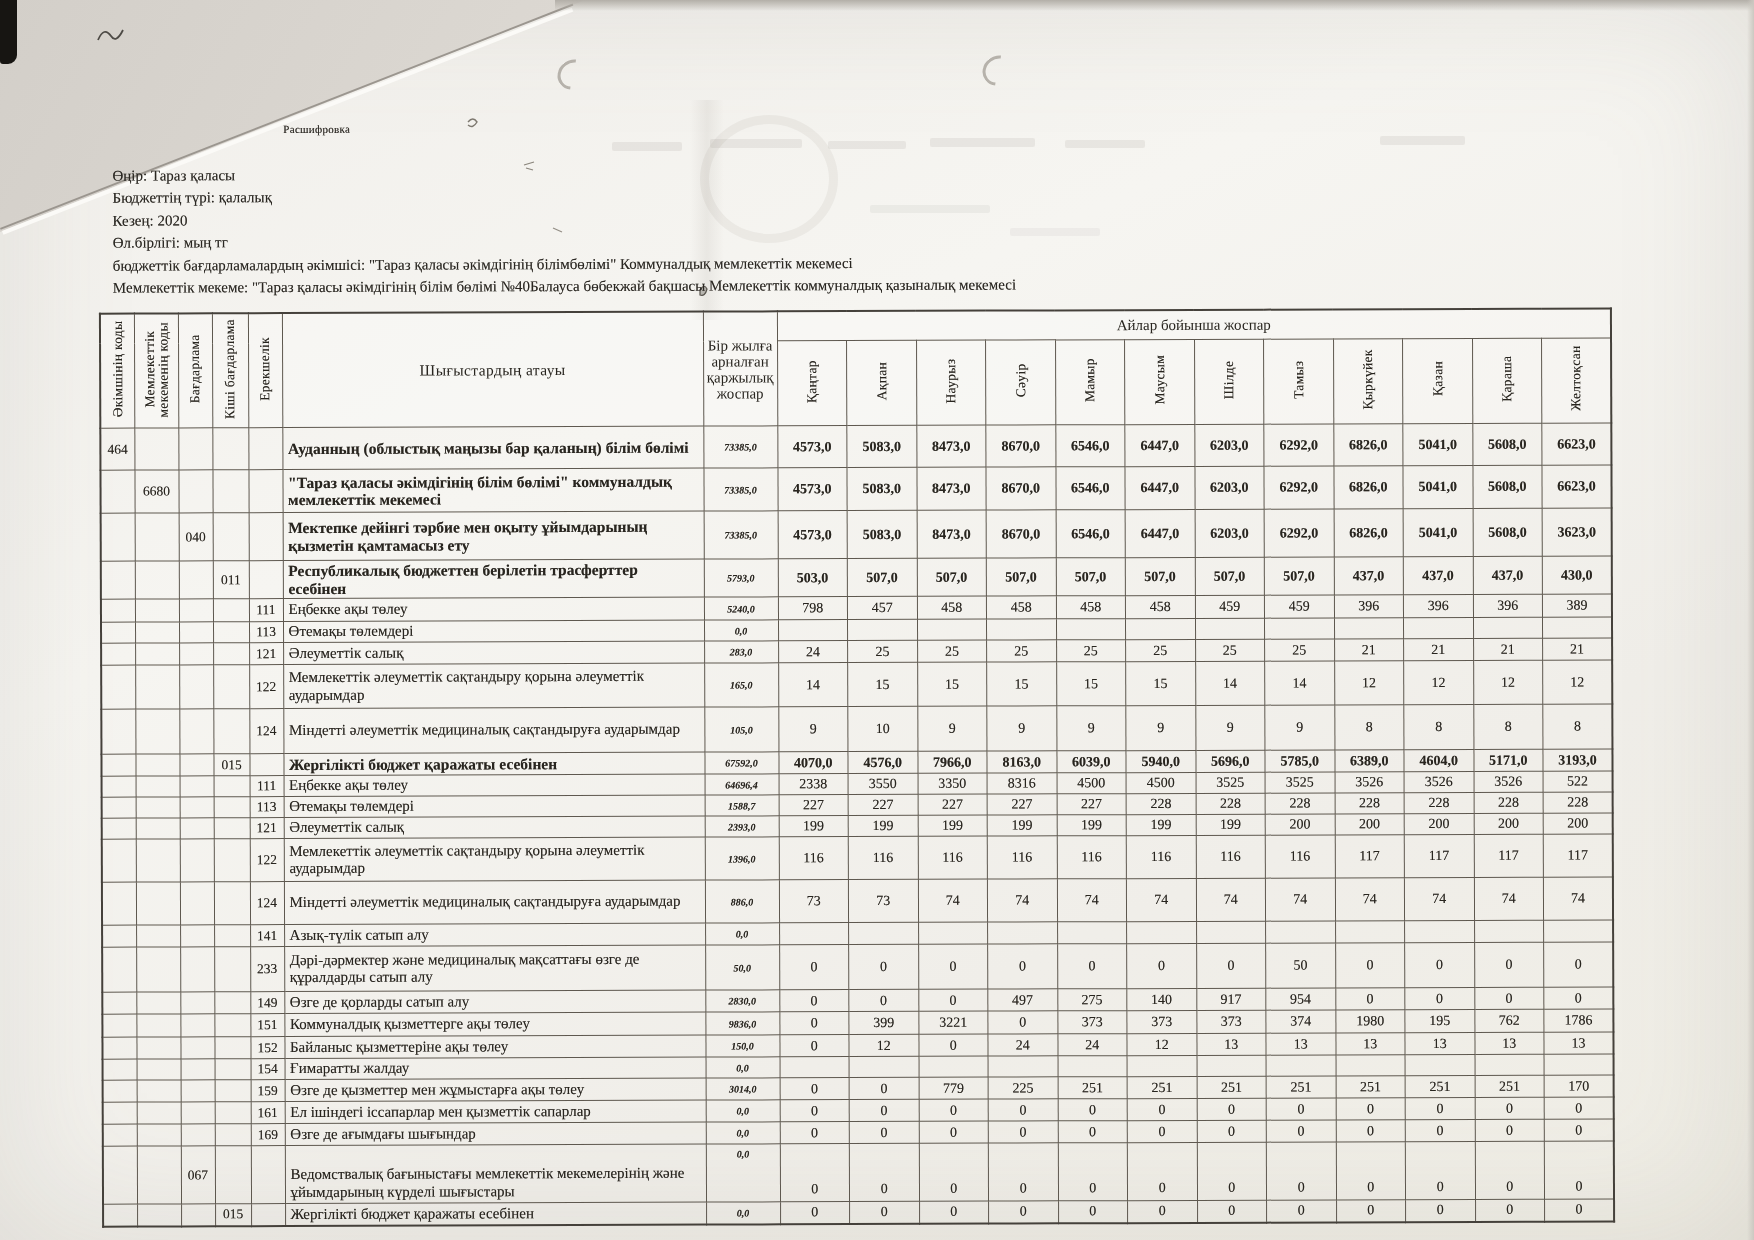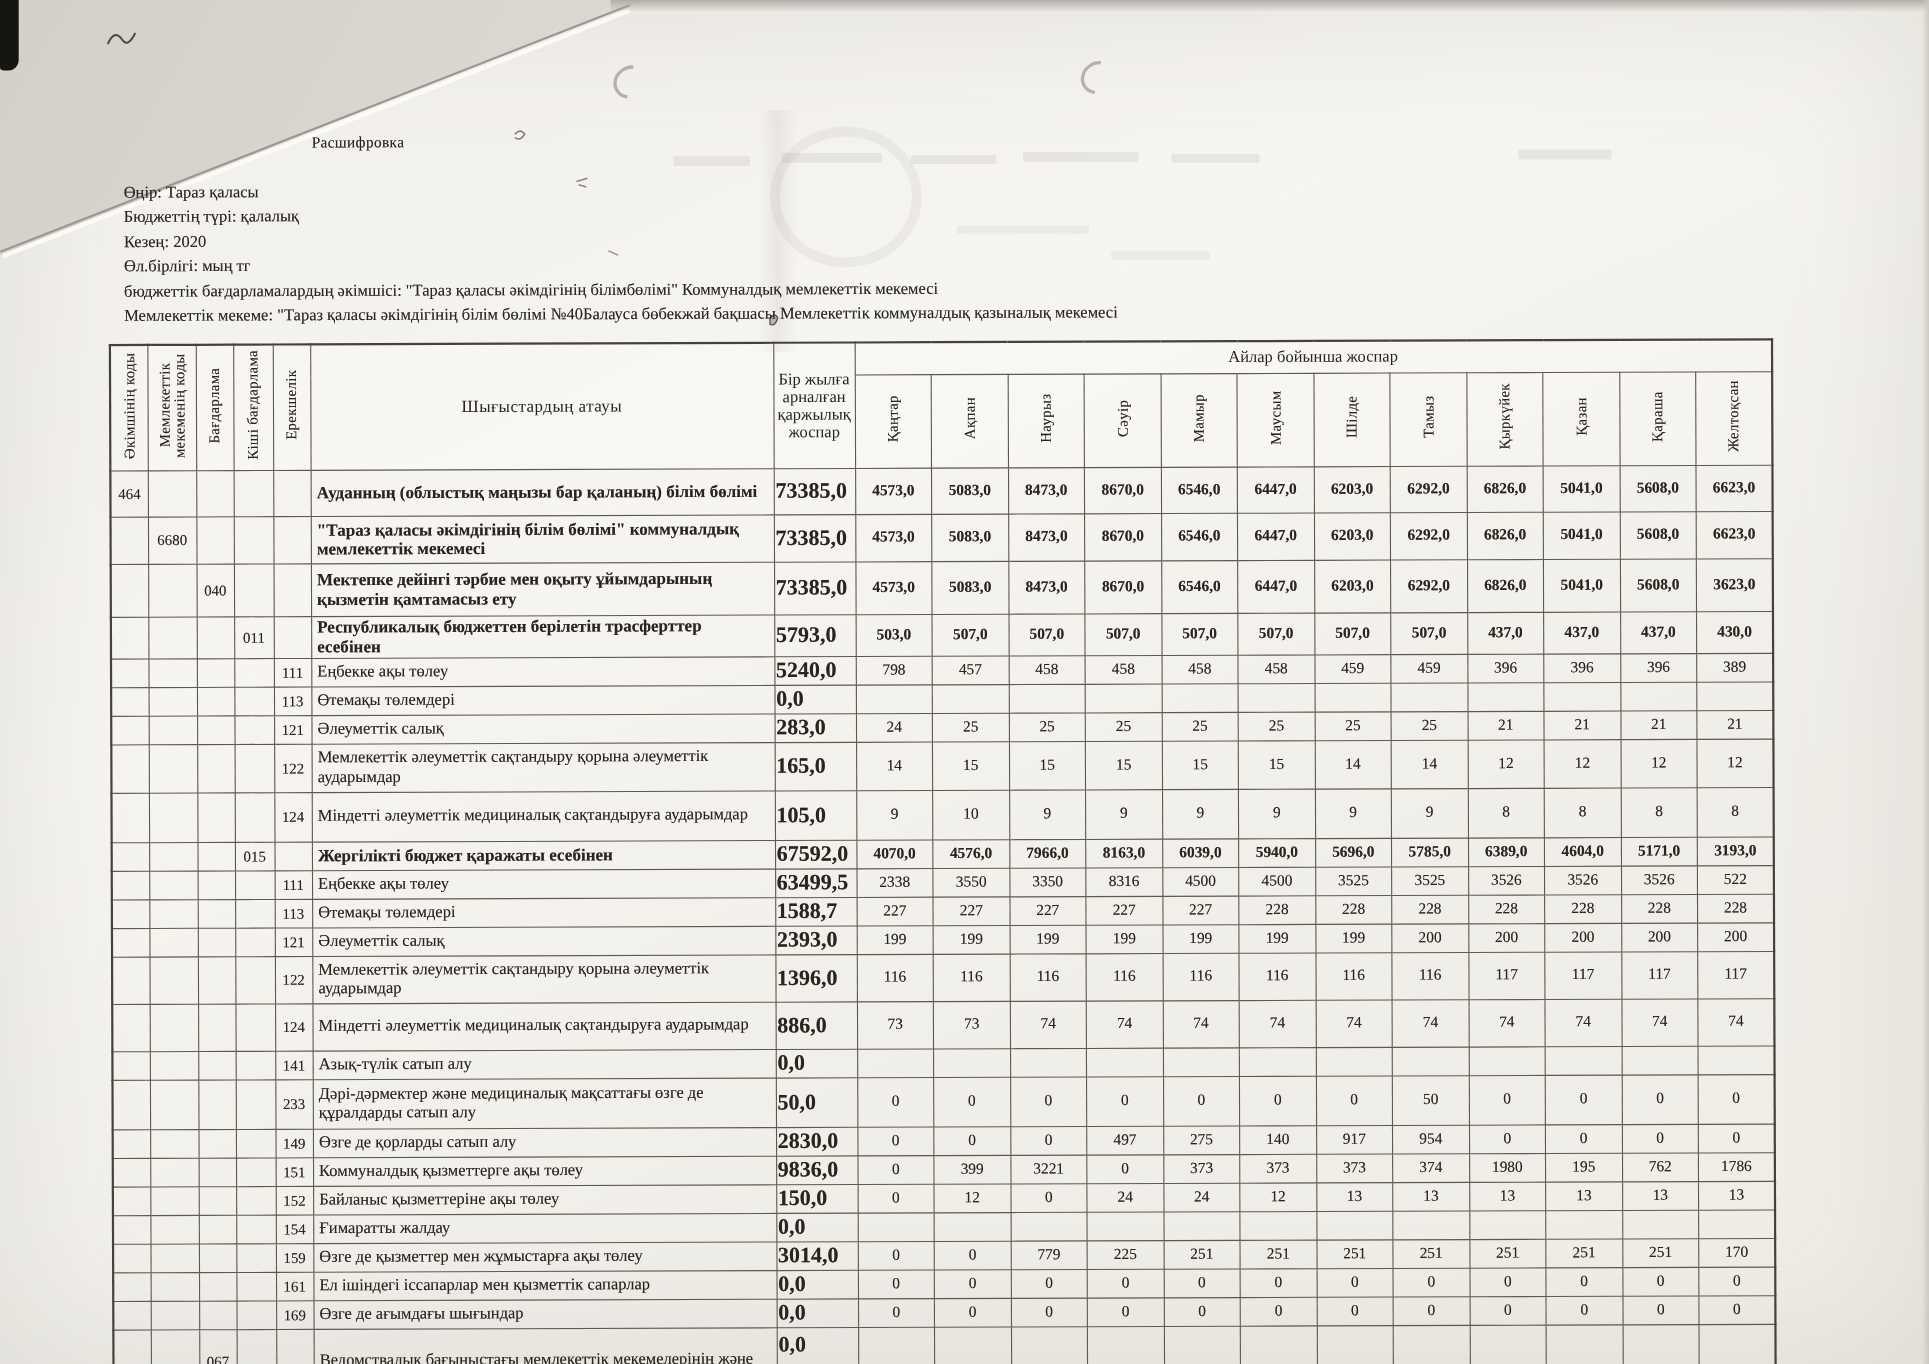--- a/index.html
+++ b/index.html
@@ -53,21 +53,21 @@
   }
   .stamp-ghost{
     position:absolute;left:700px;top:115px;width:120px;height:110px;border-radius:50%;
     border:9px solid rgba(148,141,132,0.10);
   }
   .ghost{position:absolute;background:rgba(138,132,124,0.13);border-radius:2px;}
   .marks{position:absolute;left:0;top:0;pointer-events:none;}
   
   .doc{position:absolute;left:0;top:0;width:1754px;height:1240px;transform:rotate(-0.2deg);color:#2a2722;}
   .doc-title{
-    position:absolute;left:285px;top:121px;font-size:14px;letter-spacing:.3px;
+    position:absolute;left:285px;top:121px;font-size:11px;letter-spacing:.3px;
     text-shadow:0 0 .5px rgba(60,55,50,.55);
   }
   .meta{position:absolute;left:114px;top:162px;font-size:15px;line-height:22.4px;
     text-shadow:0 0 .5px rgba(60,55,50,.5);white-space:nowrap;}
   
   table.budget{
     position:absolute;left:100px;top:310px;width:1512px;
     border-collapse:collapse;table-layout:fixed;
     border:2px solid #45413b;
     color:#28251f;
@@ -81,21 +81,21 @@
     font-size:13.5px;line-height:13.5px;display:inline-block;
     max-height:98px;letter-spacing:.3px;
     text-shadow:0 0 .4px rgba(60,55,50,.5);
   }
   .th-code .vtext{max-height:102px;}
   .th-name{font-size:15.5px;text-align:center;letter-spacing:.4px;}
   .th-annual{font-size:15px;padding:0 3px;line-height:16px;}
   td{text-shadow:0 0 .45px rgba(55,50,45,.5);}
   .code-cell{text-align:center;font-size:13.5px;padding:0;}
   .name-cell{text-align:left;font-size:15px;line-height:17.5px;padding:1px 5px;}
-  .annual-cell{text-align:left;font-weight:bold;font-size:20px;}
+  .annual-cell{text-align:center;font-weight:bold;font-size:10px;font-style:italic;}
   .month-cell{text-align:center;font-size:14px;}
   tr.bold .name-cell,tr.bold .month-cell{font-weight:bold;}
   tr.bold .name-cell{font-size:15.5px;}
   tr.tall-row .month-cell{vertical-align:bottom;padding-bottom:4px;}
   tr.tall-row .annual-cell{vertical-align:top;padding-top:4px;}
   tr.tall-row .name-cell{vertical-align:bottom;padding-bottom:2px;}
 </style>
 </head>
 <body>
 
@@ -398,21 +398,21 @@
             <td class="month-cell">5171,0</td>
             <td class="month-cell">3193,0</td>
           </tr>
           <tr style="height: 21px;">
             <td class="code-cell"></td>
             <td class="code-cell"></td>
             <td class="code-cell"></td>
             <td class="code-cell"></td>
             <td class="code-cell">111</td>
             <td class="name-cell">Еңбекке ақы төлеу</td>
-            <td class="annual-cell">63499,5</td>
+            <td class="annual-cell">64696,4</td>
             <td class="month-cell">2338</td>
             <td class="month-cell">3550</td>
             <td class="month-cell">3350</td>
             <td class="month-cell">8316</td>
             <td class="month-cell">4500</td>
             <td class="month-cell">4500</td>
             <td class="month-cell">3525</td>
             <td class="month-cell">3525</td>
             <td class="month-cell">3526</td>
             <td class="month-cell">3526</td>

